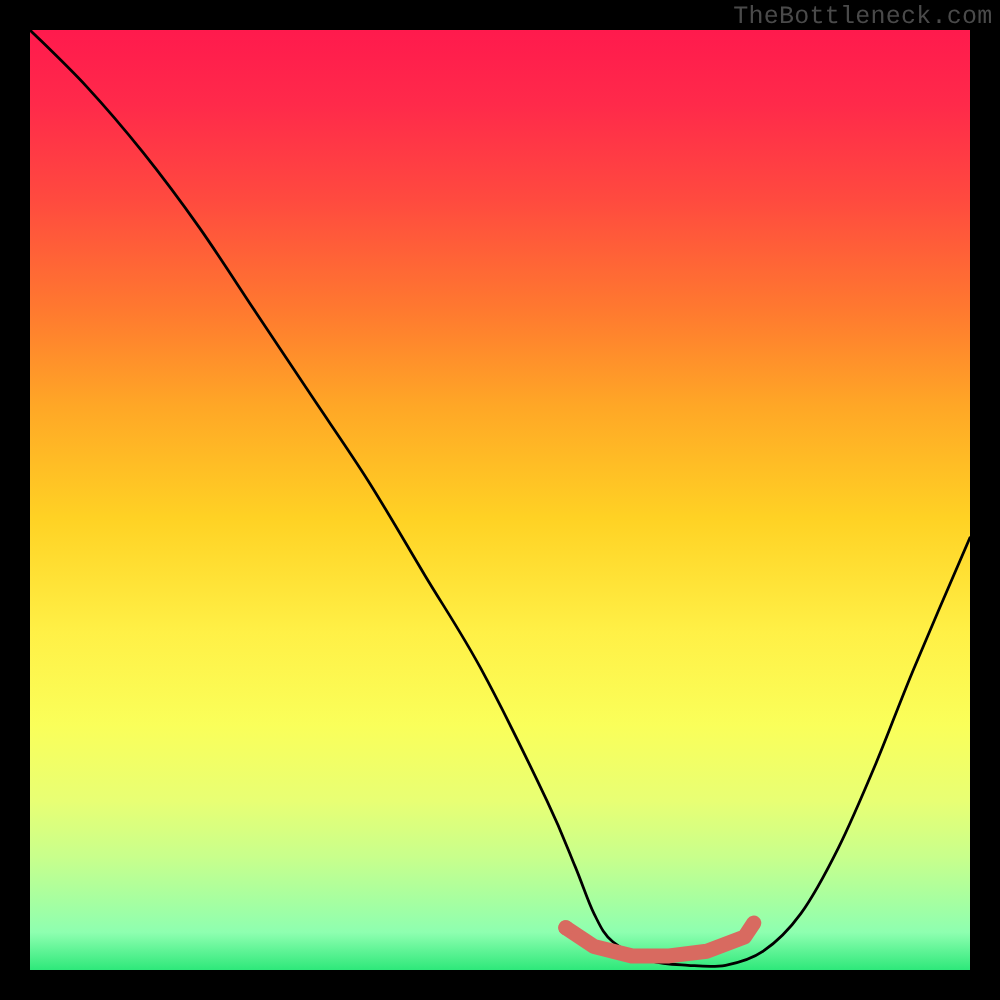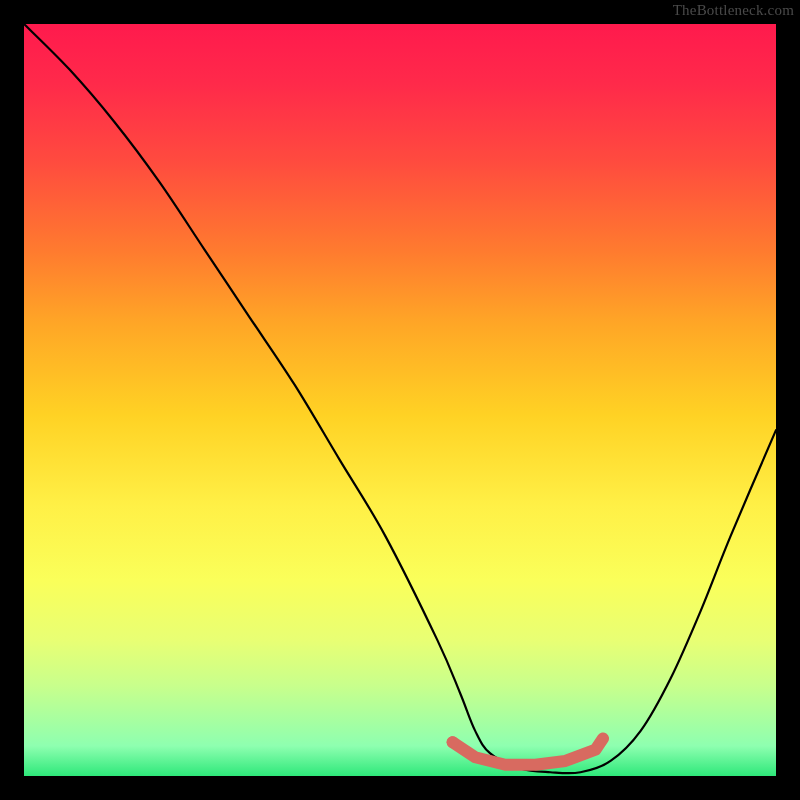--- a/index.html
+++ b/index.html
@@ -29,22 +29,22 @@
       #c8ff8c 88%,
       #8effb0 96%,
       #2ee87a 100%
     );
   }
   .watermark {
     position: absolute;
     top: 2px;
     right: 6px;
     color: #4a4a4a;
-    font-family: Liberation Serif, serif;
-    font-size: 15px;
+    font-family: Liberation Mono, monospace;
+    font-size: 20px;
     font-weight: 500;
     letter-spacing: 0.2px;
   }
   svg.curve {
     position: absolute;
     left: 0;
     top: 0;
     width: 752px;
     height: 752px;
   }

